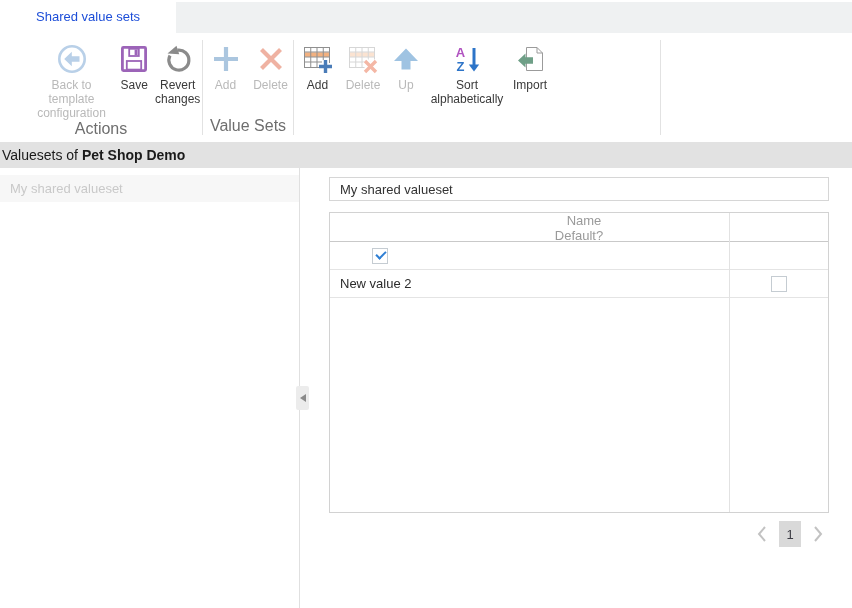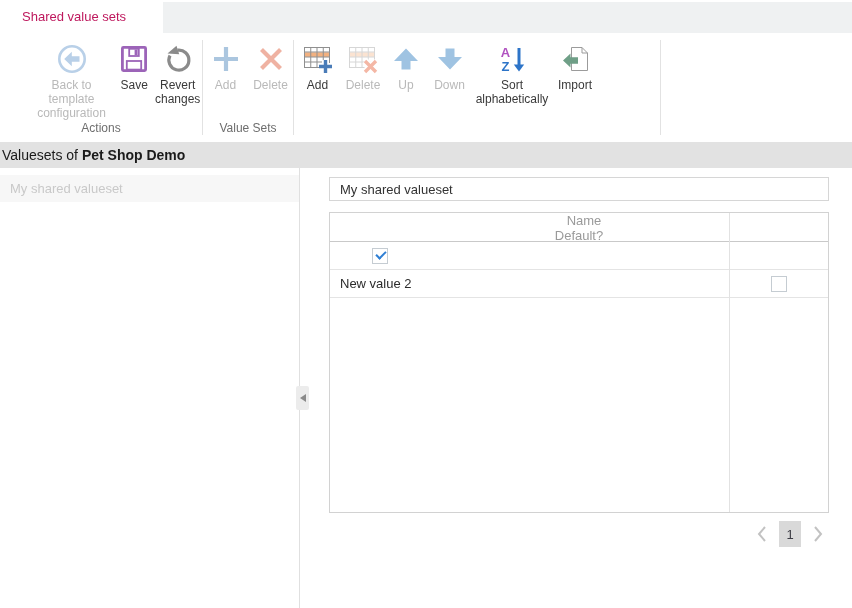--- a/index.html
+++ b/index.html
@@ -2,31 +2,31 @@
 <html><head>
 <meta charset="utf-8">
 <style>
 * { box-sizing: border-box; }
 html,body { margin:0; padding:0; }
 body { width:852px; height:608px; font-family:"Liberation Sans",sans-serif; background:#fff; overflow:hidden; }
 
 
 .tabstrip { position:relative; height:33px; background:#fff; }
 .tabstrip-bg { position:absolute; left:163px; top:2px; right:0; bottom:0; background:#eff1f2; }
-.tab { position:absolute; left:0; top:0; height:33px; line-height:33px; padding:0 22px; color:#be185d; font-size:13px; background:#fff; }
+.tab { position:absolute; left:0; top:0; height:33px; line-height:33px; padding:0 36px; color:#1d4ed8; font-size:13px; background:#fff; }
 
 
 .ribbon { display:flex; height:109px; background:#fff; }
 .rgroup { display:flex; flex-direction:column; }
 .rgroup-buttons { flex:1; display:flex; padding-top:10px; }
 .rbtn { display:flex; flex-direction:column; align-items:center; }
 .rbtn .icon { height:32px; display:flex; align-items:center; justify-content:center; }
 .rbtn .label { font-size:12px; line-height:14px; text-align:center; color:#3a3a3a; margin-top:3px; }
 .rbtn.disabled .label { color:#b9b9b9; }
-.rgroup-label { font-size:12px; color:#6e6e6e; text-align:center; padding-bottom:7px; }
+.rgroup-label { font-size:16px; color:#6e6e6e; text-align:center; padding-bottom:7px; }
 .rsep { width:1px; background:#e2e2e2; margin:7px 0; }
 
 
 .header-bar { height:26px; line-height:26px; background:#e2e2e2; font-size:14px; color:#1a1a1a; padding-left:2px; }
 .header-bar b { font-weight:bold; }
 
 
 .content { display:flex; height:440px; position:relative; }
 .left-panel { width:300px; border-right:1px solid #e0e0e0; position:relative; }
 .list-item { margin-top:7px; height:27px; line-height:27px; background:#f7f7f7; color:#c9c9c9; padding-left:10px; font-size:13px; }
@@ -143,28 +143,20 @@
         <span class="label">Delete</span>
       </div>
       <div class="rbtn disabled" style="width:42px;">
         <span class="icon">
           <svg width="30" height="30" viewBox="0 0 30 30">
             <polygon points="15,4.5 27,17 19.5,17 19.5,25.5 10.5,25.5 10.5,17 3,17" fill="#9fc3e2"></polygon>
           </svg>
         </span>
         <span class="label">Up</span>
       </div>
-      <div class="rbtn disabled" style="width:45px;">
-        <span class="icon">
-          <svg width="30" height="30" viewBox="0 0 30 30">
-            <polygon points="15,25.5 3,13 10.5,13 10.5,4.5 19.5,4.5 19.5,13 27,13" fill="#9fc3e2"></polygon>
-          </svg>
-        </span>
-        <span class="label">Down</span>
-      </div>
       <div class="rbtn" style="width:80px;">
         <span class="icon">
           <svg width="30" height="30" viewBox="0 0 30 30">
             <text x="8.5" y="12.5" font-size="13" font-weight="bold" fill="#b052c0" text-anchor="middle" font-family="Liberation Sans,sans-serif">A</text>
             <text x="8.5" y="26.5" font-size="13" font-weight="bold" fill="#2d74c8" text-anchor="middle" font-family="Liberation Sans,sans-serif">Z</text>
             <path d="M22 4 V22" stroke="#2d74c8" stroke-width="3" fill="none"></path>
             <polygon points="16.8,20.5 27.2,20.5 22,27.5" fill="#2d74c8"></polygon>
           </svg>
         </span>
         <span class="label">Sort alphabetically</span>

